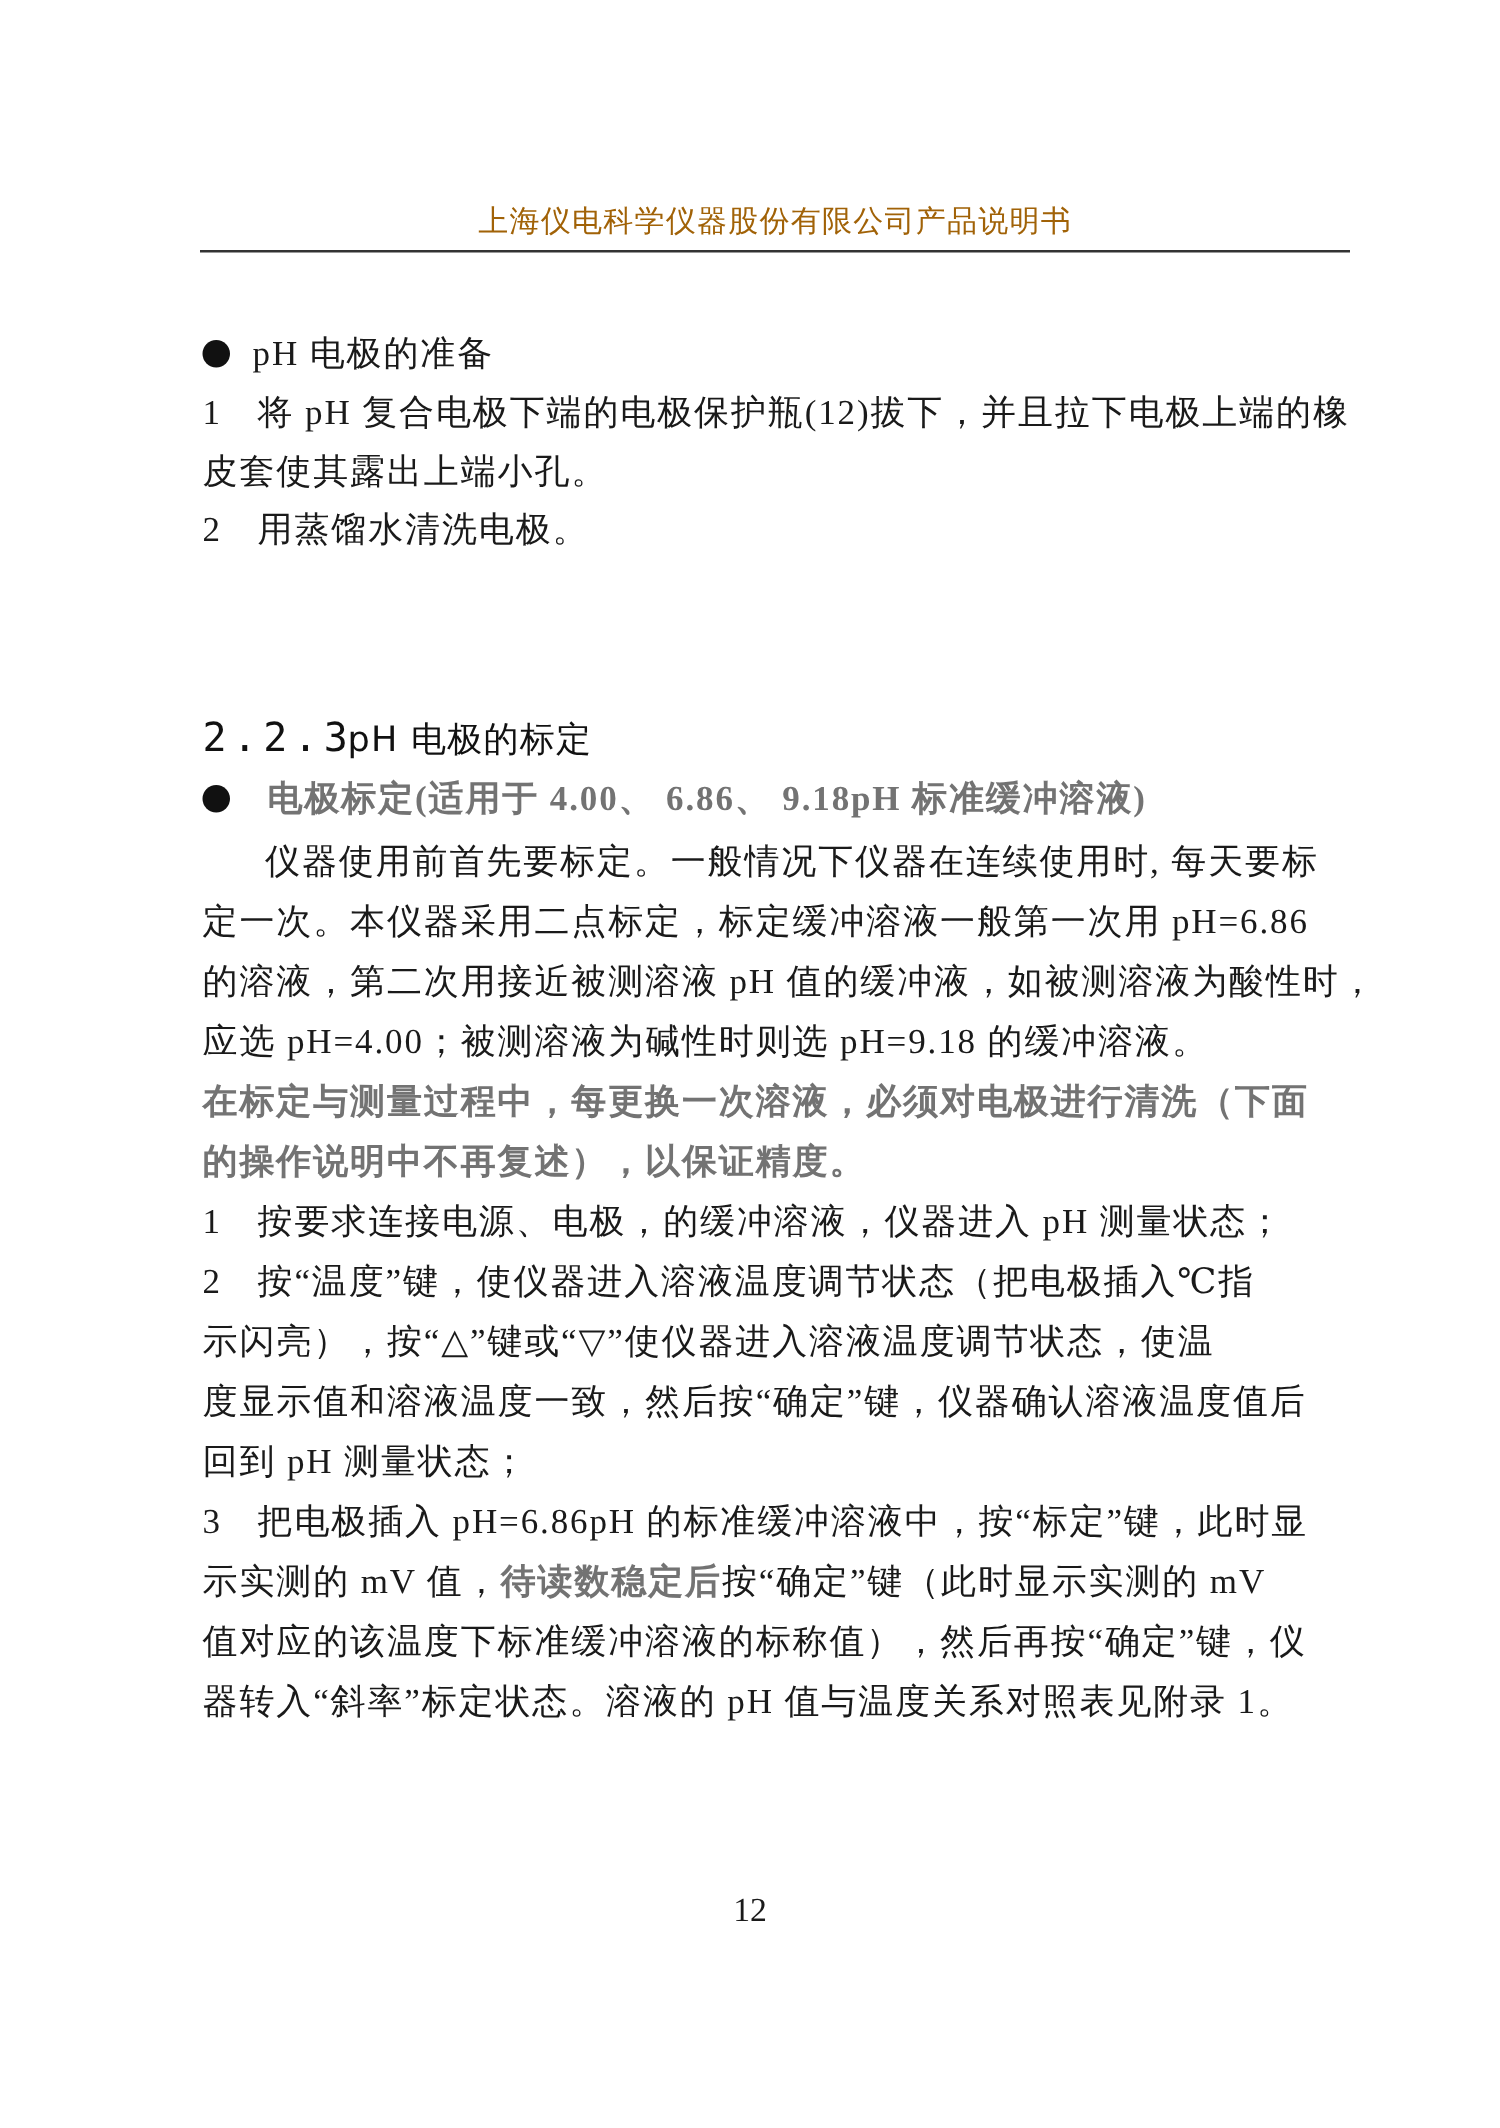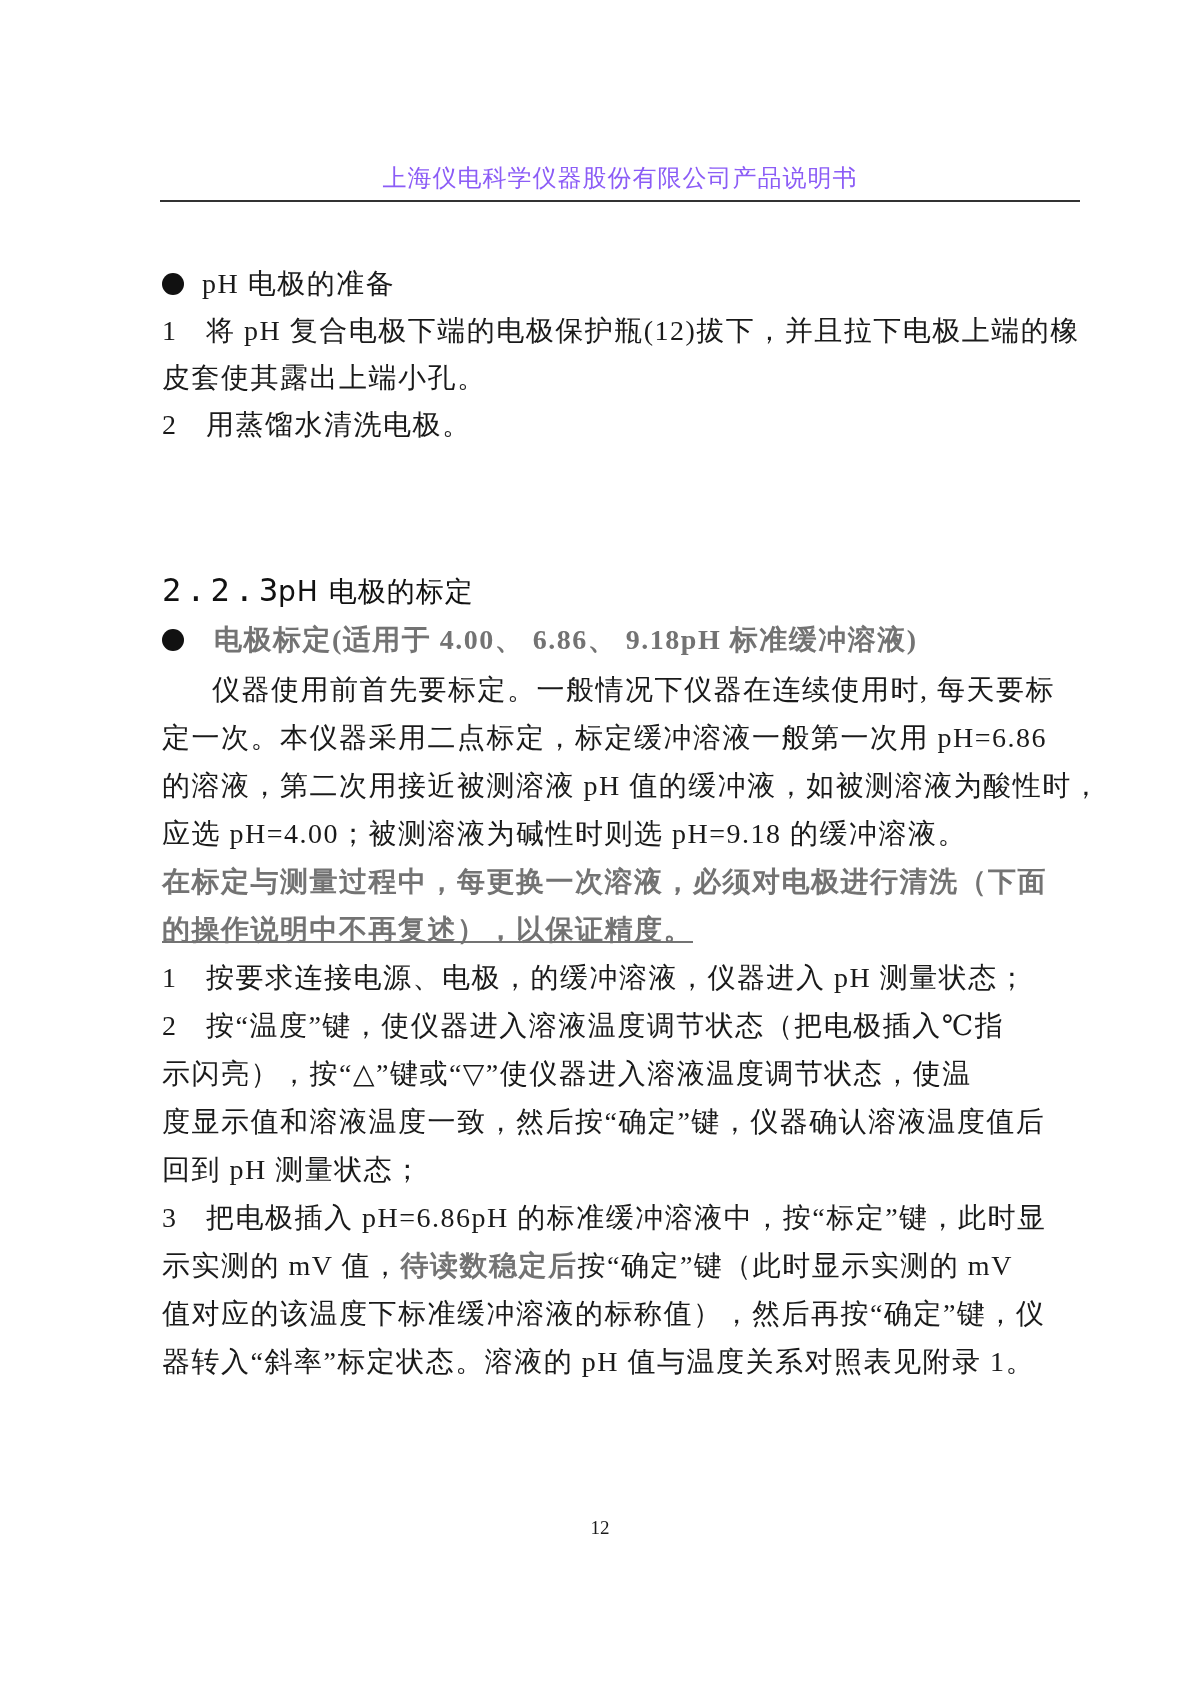--- a/index.html
+++ b/index.html
@@ -21,21 +21,21 @@
       top: 160px;
       width: 920px;
       height: 40px;
       border-bottom: 2px solid #333;
       text-align: center;
     }
     .page-header span {
       font-size: 24px;
       line-height: 36px;
       letter-spacing: 1px;
-      color: #8b5cf6;
+      color: #a16207;
     }
     .line {
       position: absolute;
       left: 162px;
       font-size: 28px;
       white-space: nowrap;
       line-height: 40px;
       letter-spacing: 1.5px;
     }
     .bullet {
@@ -71,21 +71,21 @@
       letter-spacing: 5px;
       font-family: "DejaVu Sans Mono", "Liberation Mono", monospace;
       font-size: 32px;
     }
     .page-number {
       position: absolute;
       left: 0;
       width: 1200px;
       top: 1513px;
       text-align: center;
-      font-size: 19px;
+      font-size: 27px;
       line-height: 30px;
     }
   </style>
 </head>
 <body>
 
 <div class="page-header">
   <span>上海仪电科学仪器股份有限公司产品说明书</span>
 </div>
 
@@ -119,21 +119,21 @@
 <div class="line" style="top:766px;">
   <span>的溶液，第二次用接近被测溶液 pH 值的缓冲液，如被测溶液为酸性时，</span>
 </div>
 <div class="line" style="top:814px;">
   <span>应选 pH=4.00；被测溶液为碱性时则选 pH=9.18 的缓冲溶液。</span>
 </div>
 
 <div class="line bold" style="top:862px;">
   <span>在标定与测量过程中，每更换一次溶液，必须对电极进行清洗（下面</span>
 </div>
-<div class="line bold" style="top:910px;text-decoration:underline;">
+<div class="line bold" style="top:910px;">
   <span>的操作说明中不再复述），以保证精度。</span>
 </div>
 
 <div class="line" style="top:958px;">
   <span class="num">1</span><span>按要求连接电源、电极，的缓冲溶液，仪器进入 pH 测量状态；</span>
 </div>
 
 <div class="line" style="top:1006px;">
   <span class="num">2</span><span>按“温度”键，使仪器进入溶液温度调节状态（把电极插入℃指</span>
 </div>

